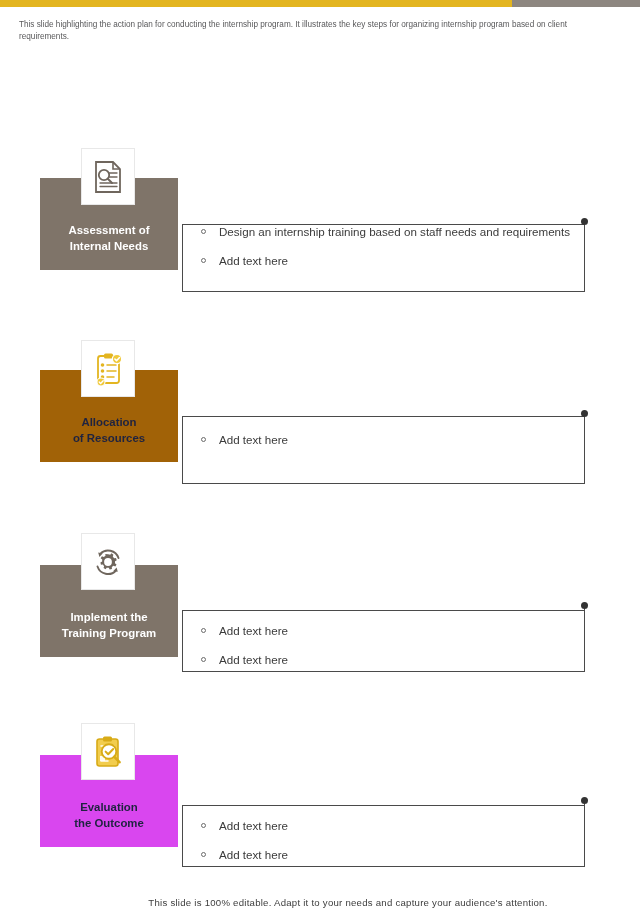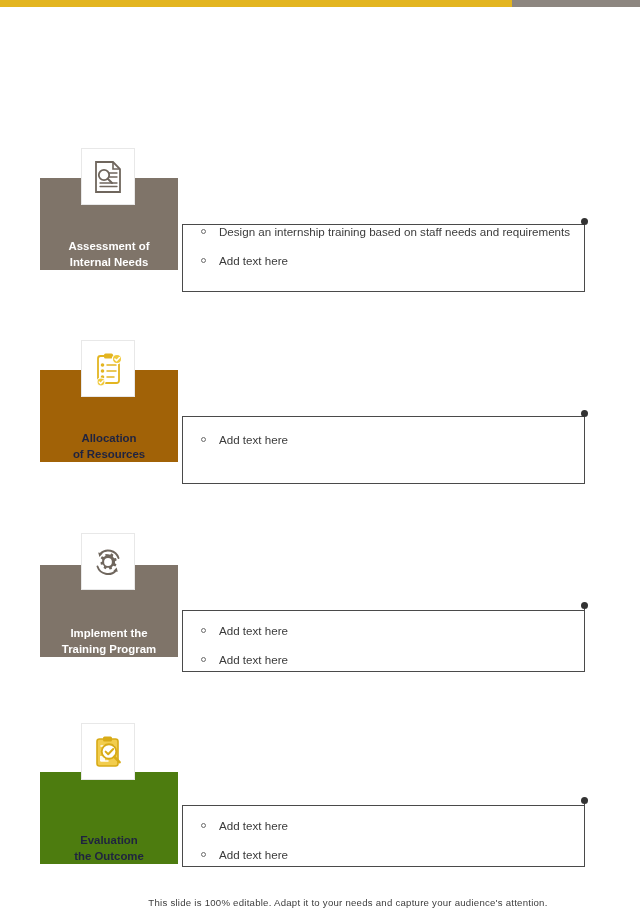--- a/index.html
+++ b/index.html
@@ -66,21 +66,21 @@
 
   
   .label-box {
     position: absolute;
     left: 40px;
     width: 138px;
     box-sizing: border-box;
     display: flex;
     align-items: flex-end;
     justify-content: center;
-    padding-bottom: 0;
+    padding-bottom: 16px;
   }
   .label-text {
     text-align: center;
     font-size: 11.4px;
     font-weight: bold;
     line-height: 1.35;
     white-space: pre-line;
   }
 
   
@@ -170,20 +170,21 @@
 </style>
 </head>
 <body>
 
 <div class="topbar">
   <div class="seg-yellow"></div>
   <div class="seg-gray"></div>
 </div>
 
 <div class="header">
+  <p class="subtitle">This slide highlighting the action plan for conducting the internship program. It illustrates the key steps for organizing internship program based on client requirements.</p>
 </div>
 
 <div class="step">
   <div class="icon-tile" style="top:148px;">
     <svg width="30" height="34" viewBox="0 0 30 34">
       <path d="M3 2 h17 l7 7 v23 h-24 z" fill="#ffffff" stroke="#6f665d" stroke-width="1.8"></path>
       <path d="M20 2 v7 h7" fill="none" stroke="#6f665d" stroke-width="1.6"></path>
       <g stroke="#6f665d" stroke-width="1.3" stroke-linecap="round">
         <line x1="16" y1="13" x2="24" y2="13"></line>
         <line x1="16" y1="17" x2="24" y2="17"></line>
@@ -274,21 +275,21 @@
       <g stroke="#ffffff" stroke-width="1.5" stroke-linecap="round" opacity="0.95">
         <line x1="9" y1="11" x2="22" y2="11"></line>
         <line x1="9" y1="26" x2="16" y2="26"></line>
       </g>
       <rect x="8" y="21" width="5" height="5" fill="#ffffff" opacity="0.9"></rect>
       <circle cx="17" cy="16.5" r="7.3" fill="#ffffff" stroke="#d8ab17" stroke-width="1.9"></circle>
       <path d="M13.6 16.6 l2.6 2.7 l5.0-5.3" fill="none" stroke="#d8ab17" stroke-width="2" stroke-linecap="round" stroke-linejoin="round"></path>
       <line x1="22.3" y1="21.8" x2="27.5" y2="27.2" stroke="#d8ab17" stroke-width="2.6" stroke-linecap="round"></line>
     </svg>
   </div>
-  <div class="label-box" style="top:772px; height:92px; background:#4d7c0f;">
+  <div class="label-box" style="top:755px; height:92px; background:#d946ef;">
     <div class="label-text" style="color:#1f2340;">Evaluation
 the Outcome</div>
   </div>
   <div class="bracket" style="top:805px; height:62px;"></div>
   <div class="bracket-right" style="top:801px; height:66px;"></div>
   <div class="dot" style="top:797px;"></div>
   <div class="bullets" style="top:818px;">
     <div class="bullet">Add text here</div>
     <div class="bullet">Add text here</div>
   </div>

